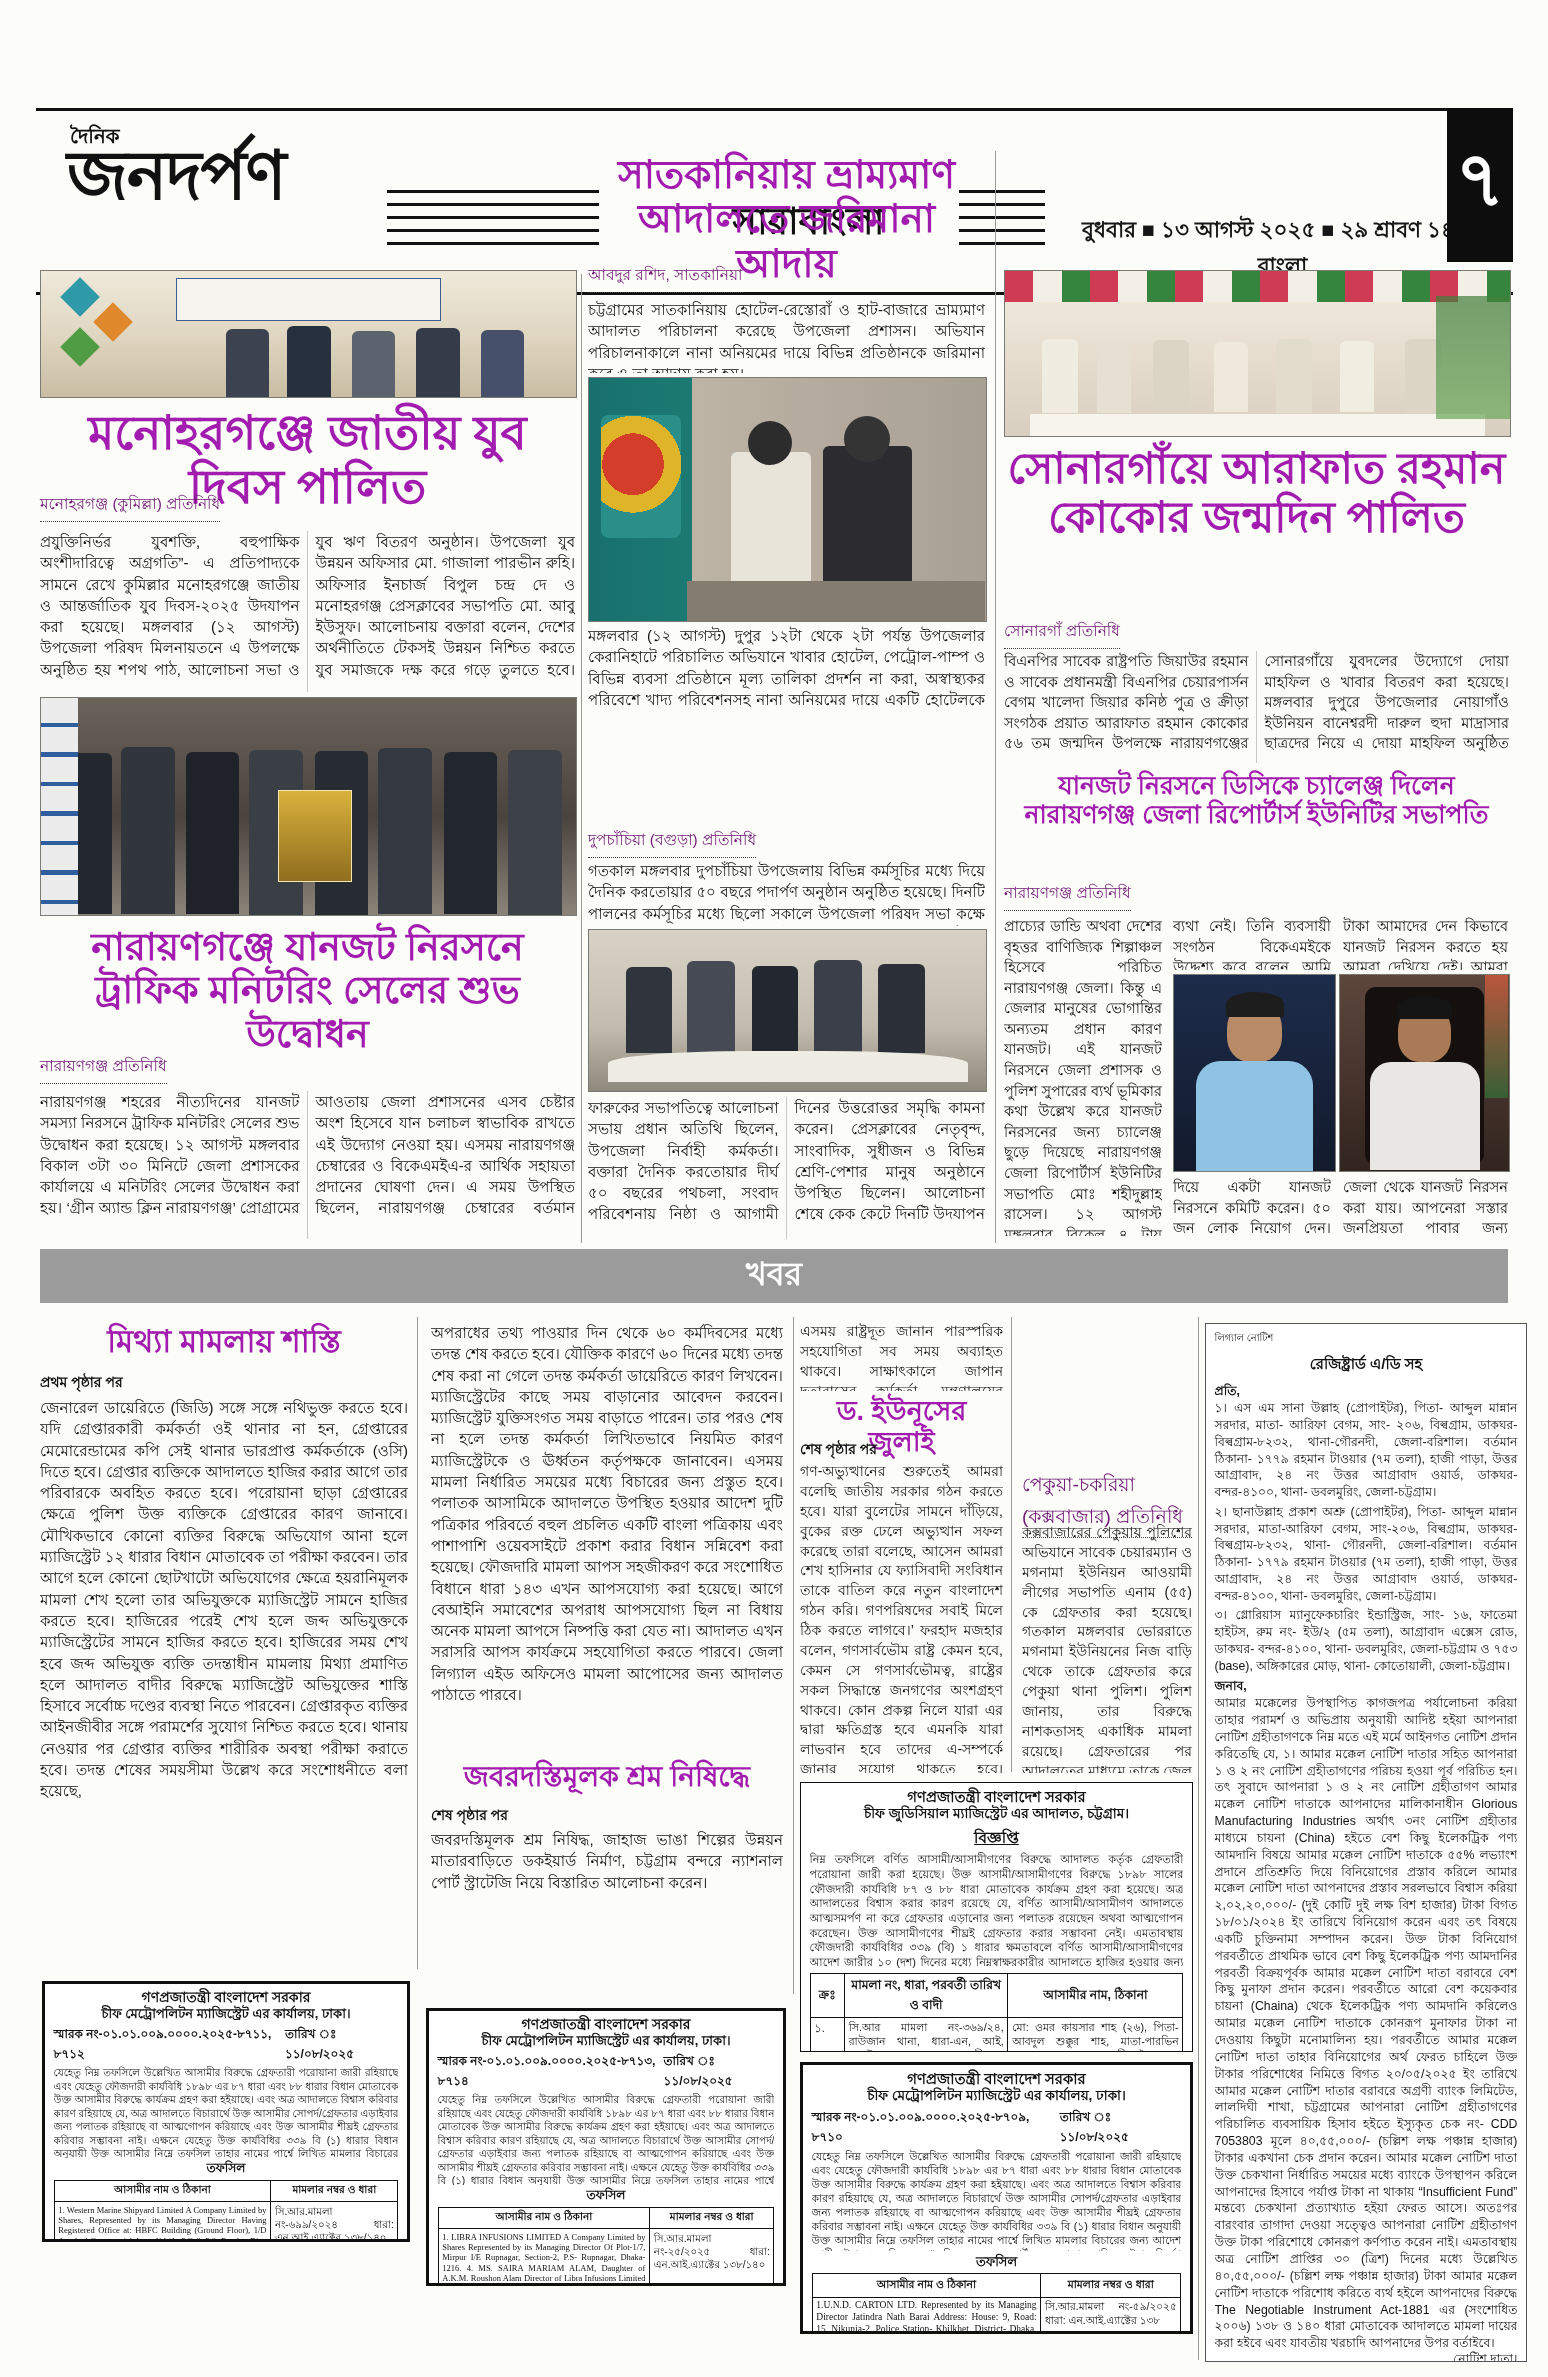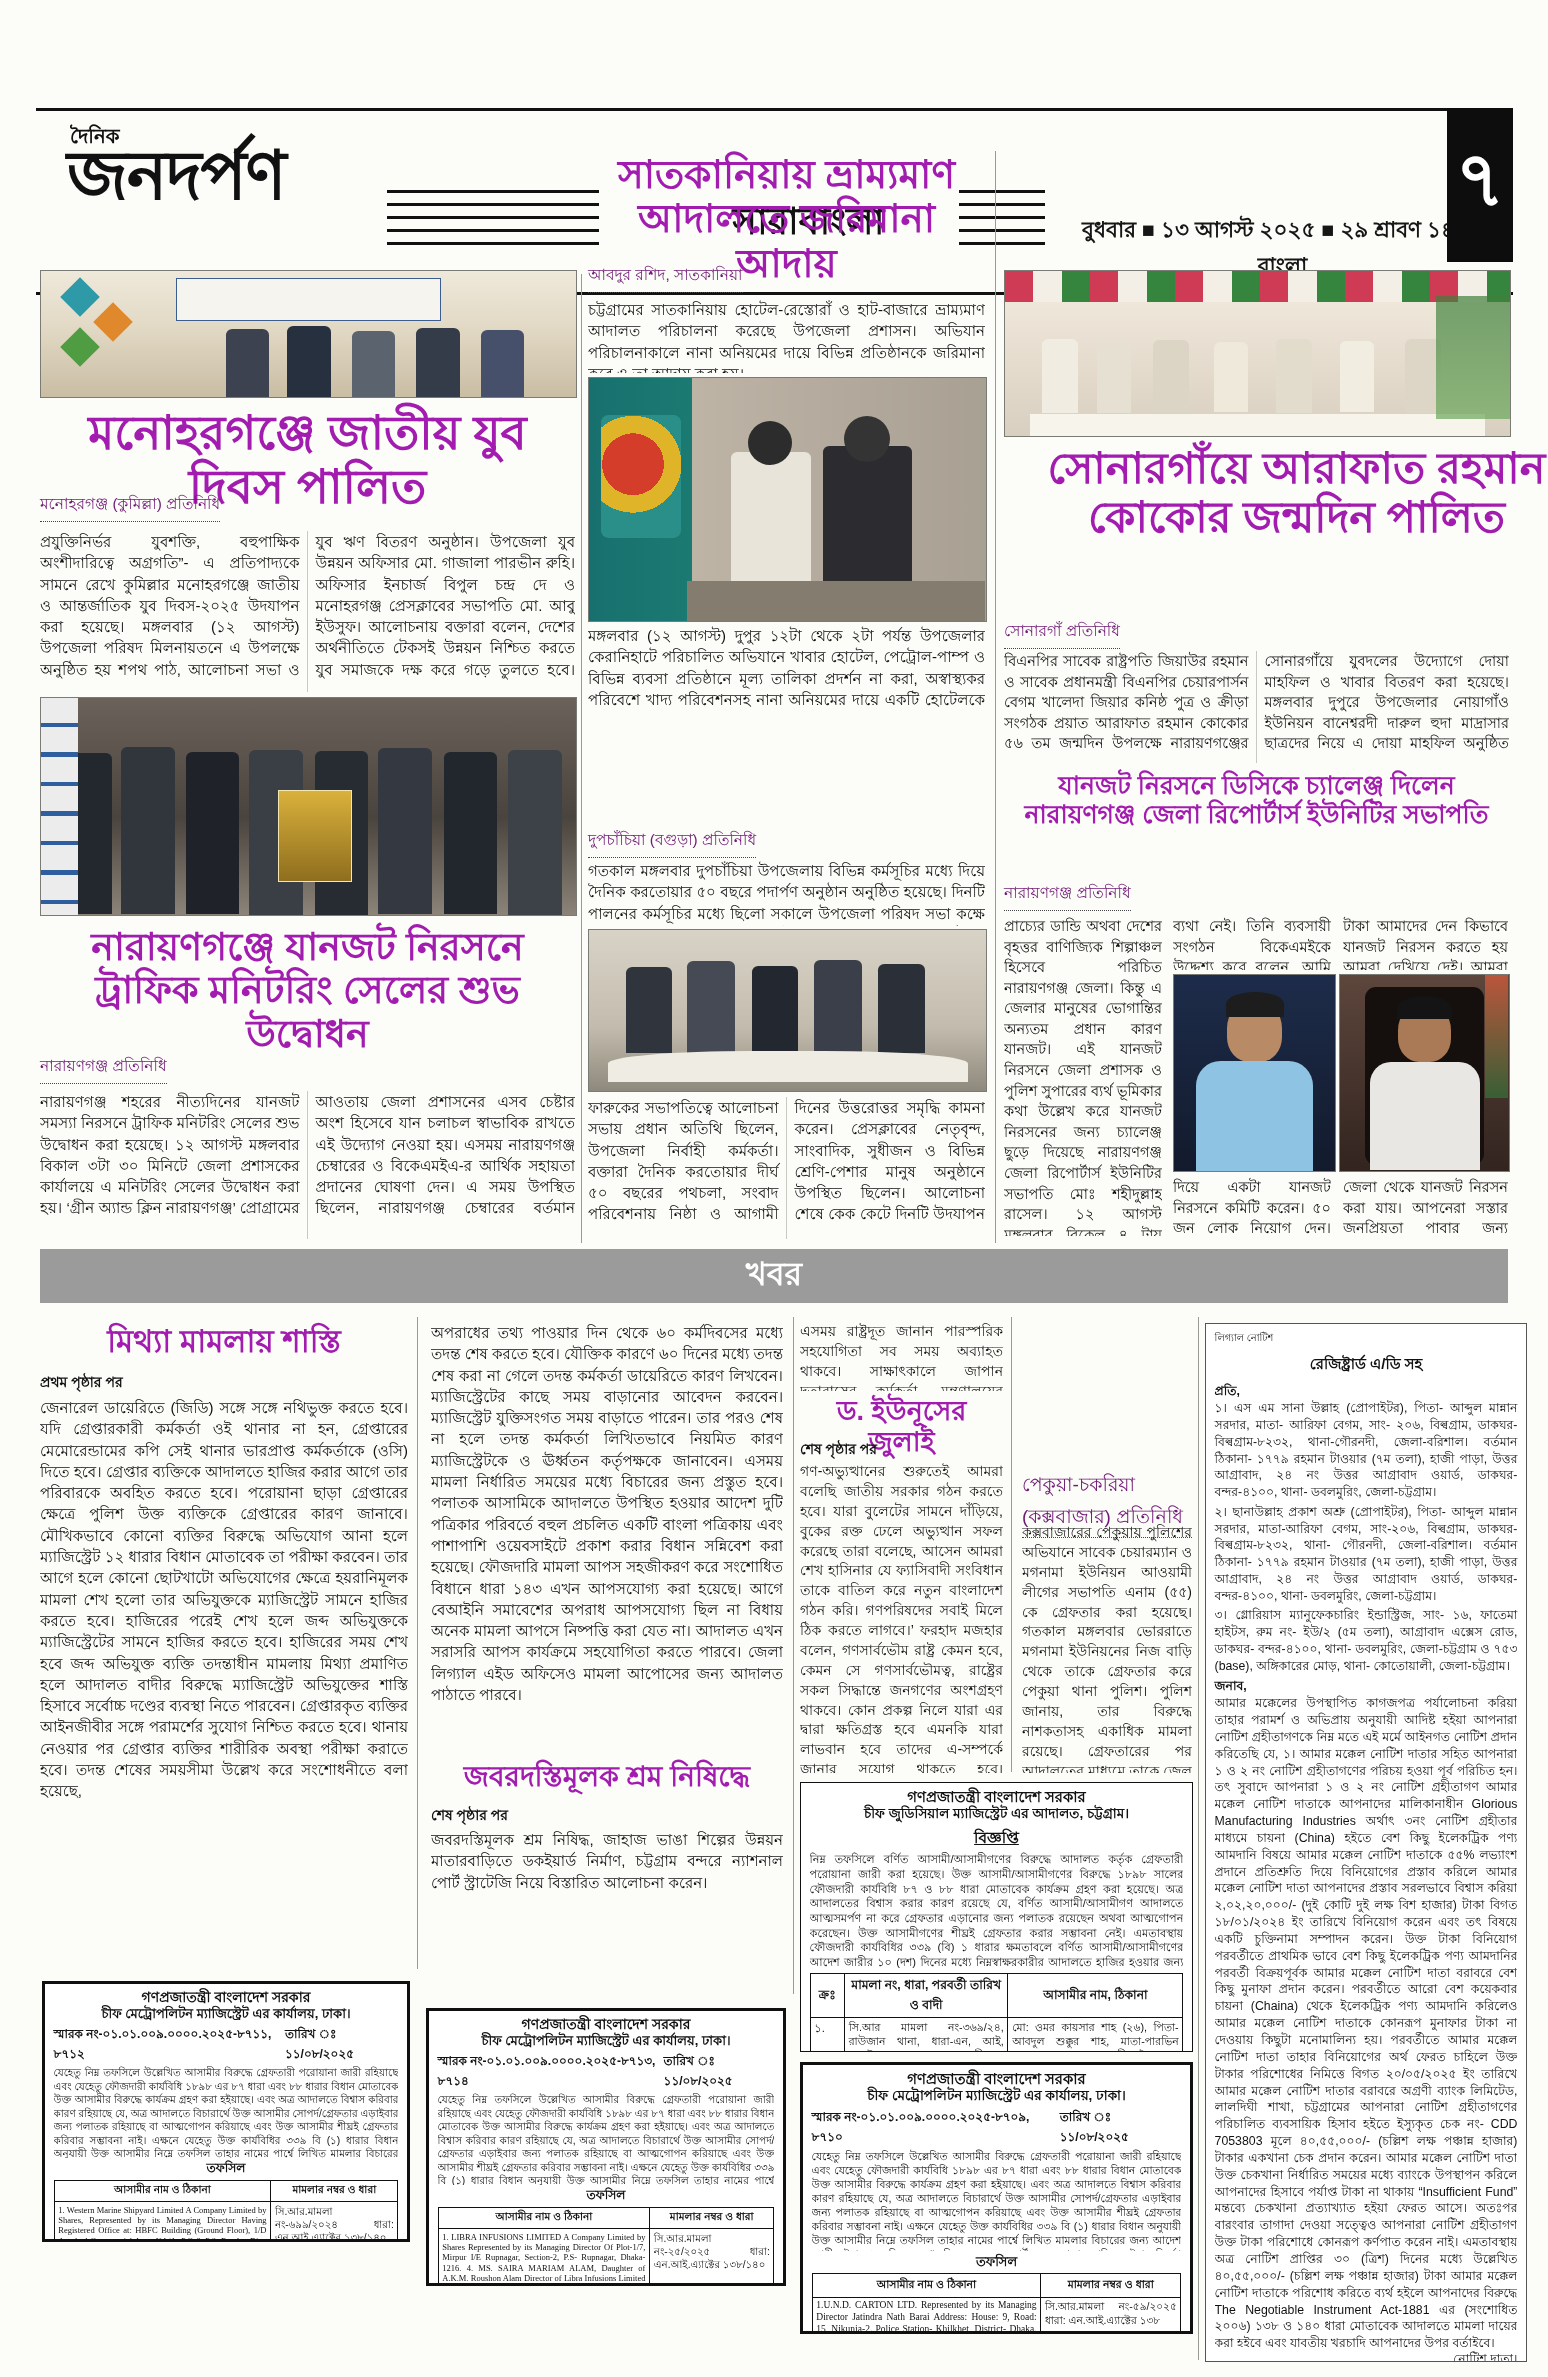--- a/index.html
+++ b/index.html
@@ -124,21 +124,21 @@
     <div class="fig" style="left:37px;top:68px;width:36px;height:74px;background:#f0ece2;"></div>
     <div class="fig" style="left:92px;top:73px;width:34px;height:69px;background:#e6e0d2;"></div>
     <div class="fig" style="left:148px;top:69px;width:36px;height:73px;background:#dcd5c5;"></div>
     <div class="fig" style="left:209px;top:71px;width:34px;height:70px;background:#efe9dc;"></div>
     <div class="fig" style="left:271px;top:68px;width:36px;height:74px;background:#e2dccd;"></div>
     <div class="fig" style="left:335px;top:70px;width:34px;height:71px;background:#f2ede1;"></div>
     <div class="fig" style="left:400px;top:68px;width:36px;height:74px;background:#ddd6c6;"></div>
     <div class="abs" style="left:24.6px;top:143px;width:455px;height:22px;background:#f7f4ec;"></div>
     <div class="abs" style="left:431px;top:24.6px;width:74px;height:123px;background:linear-gradient(180deg,#3f7f3a,#6aa85b);opacity:.7;"></div>
   </div>
-  <div class="abs hl" style="left:1004px;top:444px;width:505px;font-size:43px;margin-left:40px;">সোনারগাঁয়ে আরাফাত রহমান কোকোর জন্মদিন পালিত</div>
+  <div class="abs hl" style="left:1004px;top:444px;width:505px;font-size:43px;">সোনারগাঁয়ে আরাফাত রহমান কোকোর জন্মদিন পালিত</div>
   <div class="abs" style="left:1004px;top:619px;">
     <span class="byline">সোনারগাঁ প্রতিনিধি</span>
   </div>
   <div class="abs bt c2" style="left:1004px;top:651px;width:505px;height:112px;font-size:14.5px;">
     <span>বিএনপির সাবেক রাষ্ট্রপতি জিয়াউর রহমান ও সাবেক প্রধানমন্ত্রী বিএনপির চেয়ারপার্সন বেগম খালেদা জিয়ার কনিষ্ঠ পুত্র ও ক্রীড়া সংগঠক প্রয়াত আরাফাত রহমান কোকোর ৫৬ তম জন্মদিন উপলক্ষে নারায়ণগঞ্জের সোনারগাঁয়ে যুবদলের উদ্যোগে দোয়া মাহফিল ও খাবার বিতরণ করা হয়েছে। মঙ্গলবার দুপুরে উপজেলার নোয়াগাঁও ইউনিয়ন বানেশ্বরদী দারুল হুদা মাদ্রাসার ছাত্রদের নিয়ে এ দোয়া মাহফিল অনুষ্ঠিত হয়। নারায়ণগঞ্জ জেলা যুবদলের সিনিয়র যুগ্ম আহ্বায়ক খাইরুল ইসলাম সজিবের নির্দেশনায় সোনারগাঁ উপজেলা যুবদলের উদ্যোগে দোয়া মাহফিল ও খাবার বিতরণ অনুষ্ঠানে আলোচনা অংশ নেন নোয়াগাঁও ইউনিয়ন</span>
     
   </div>
 
   <div class="abs hl" style="left:1004px;top:771px;width:505px;font-size:25px;">যানজট নিরসনে ডিসিকে চ্যালেঞ্জ দিলেন নারায়ণগঞ্জ জেলা রিপোর্টার্স ইউনিটির সভাপতি</div>
   <div class="abs" style="left:1004px;top:881px;">

